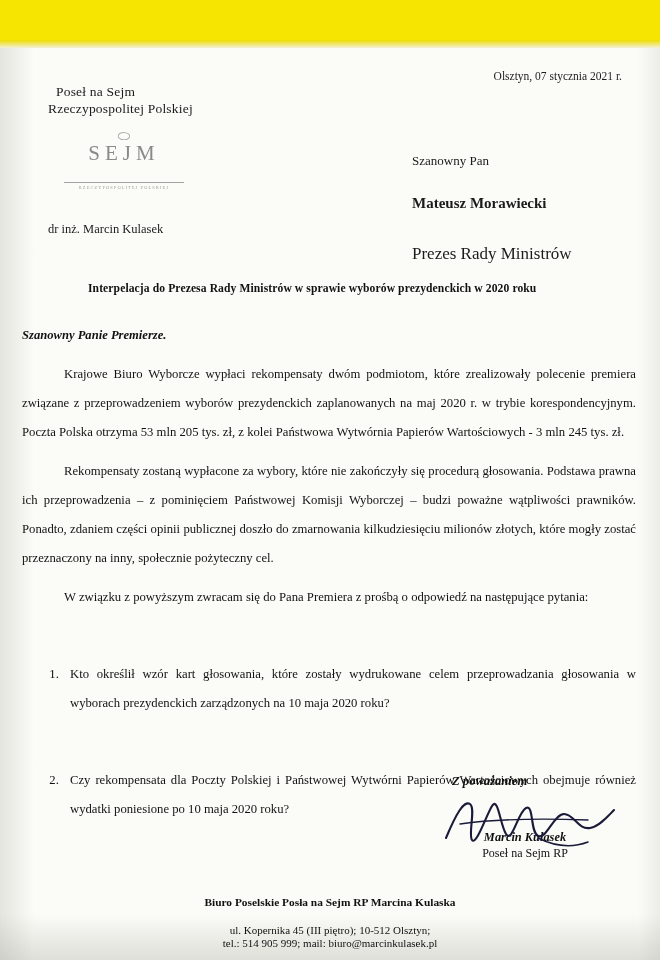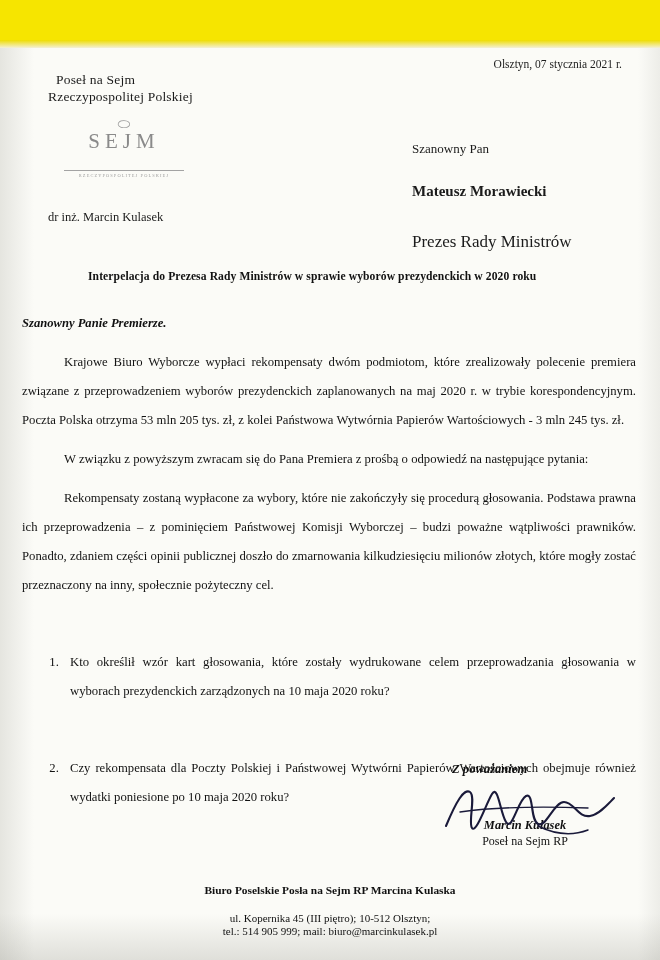--- a/index.html
+++ b/index.html
@@ -47,21 +47,21 @@
   }
   .scan-shade-right {
     position: absolute;
     top: 48px; right: 0; width: 22px; height: 912px;
     background: linear-gradient(to left, rgba(150,150,140,0.14), rgba(255,255,255,0));
     pointer-events: none;
   }
 
   .content {
     position: absolute;
-    top: 48px;
+    top: 60px;
     left: 0;
     width: 660px;
     height: 694px;
   }
 
   .date {
     position: absolute;
     top: 10px;
     right: 38px;
     font-size: 11.5px;
@@ -267,22 +267,22 @@
       <div class="a2">Mateusz Morawiecki</div>
       <div class="a3">Prezes Rady Ministrów</div>
     </div>
 
     <div class="subject">Interpelacja do Prezesa Rady Ministrów w sprawie wyborów prezydenckich w 2020 roku</div>
 
     <div class="salutation">Szanowny Panie Premierze.</div>
 
     <div class="body">
       <p>Krajowe Biuro Wyborcze wypłaci rekompensaty dwóm podmiotom, które zrealizowały polecenie premiera związane z przeprowadzeniem wyborów prezydenckich zaplanowanych na maj 2020 r. w trybie korespondencyjnym. Poczta Polska otrzyma 53 mln 205 tys. zł, z kolei Państwowa Wytwórnia Papierów Wartościowych - 3 mln 245 tys. zł.</p>
+      <p>Rekompensaty zostaną wypłacone za wybory, które nie zakończyły się procedurą głosowania. Podstawa prawna ich przeprowadzenia – z pominięciem Państwowej Komisji Wyborczej – budzi poważne wątpliwości prawników. Ponadto, zdaniem części opinii publicznej doszło do zmarnowania kilkudziesięciu milionów złotych, które mogły zostać przeznaczony na inny, społecznie pożyteczny cel.</p>
       <p>W związku z powyższym zwracam się do Pana Premiera z prośbą o odpowiedź na następujące pytania:</p>
-      <p>Rekompensaty zostaną wypłacone za wybory, które nie zakończyły się procedurą głosowania. Podstawa prawna ich przeprowadzenia – z pominięciem Państwowej Komisji Wyborczej – budzi poważne wątpliwości prawników. Ponadto, zdaniem części opinii publicznej doszło do zmarnowania kilkudziesięciu milionów złotych, które mogły zostać przeznaczony na inny, społecznie pożyteczny cel.</p>
       <ol class="questions">
         <li>Kto określił wzór kart głosowania, które zostały wydrukowane celem przeprowadzania głosowania w wyborach prezydenckich zarządzonych na 10 maja 2020 roku?</li>
         <li>Czy rekompensata dla Poczty Polskiej i Państwowej Wytwórni Papierów Wartościowych obejmuje również wydatki poniesione po 10 maja 2020 roku?</li>
       </ol>
     </div>
 
     <div class="closing">Z poważaniem</div>
 
     <div class="signature-block">
       <svg class="signature-svg" width="180" height="56" viewBox="0 0 180 56">

